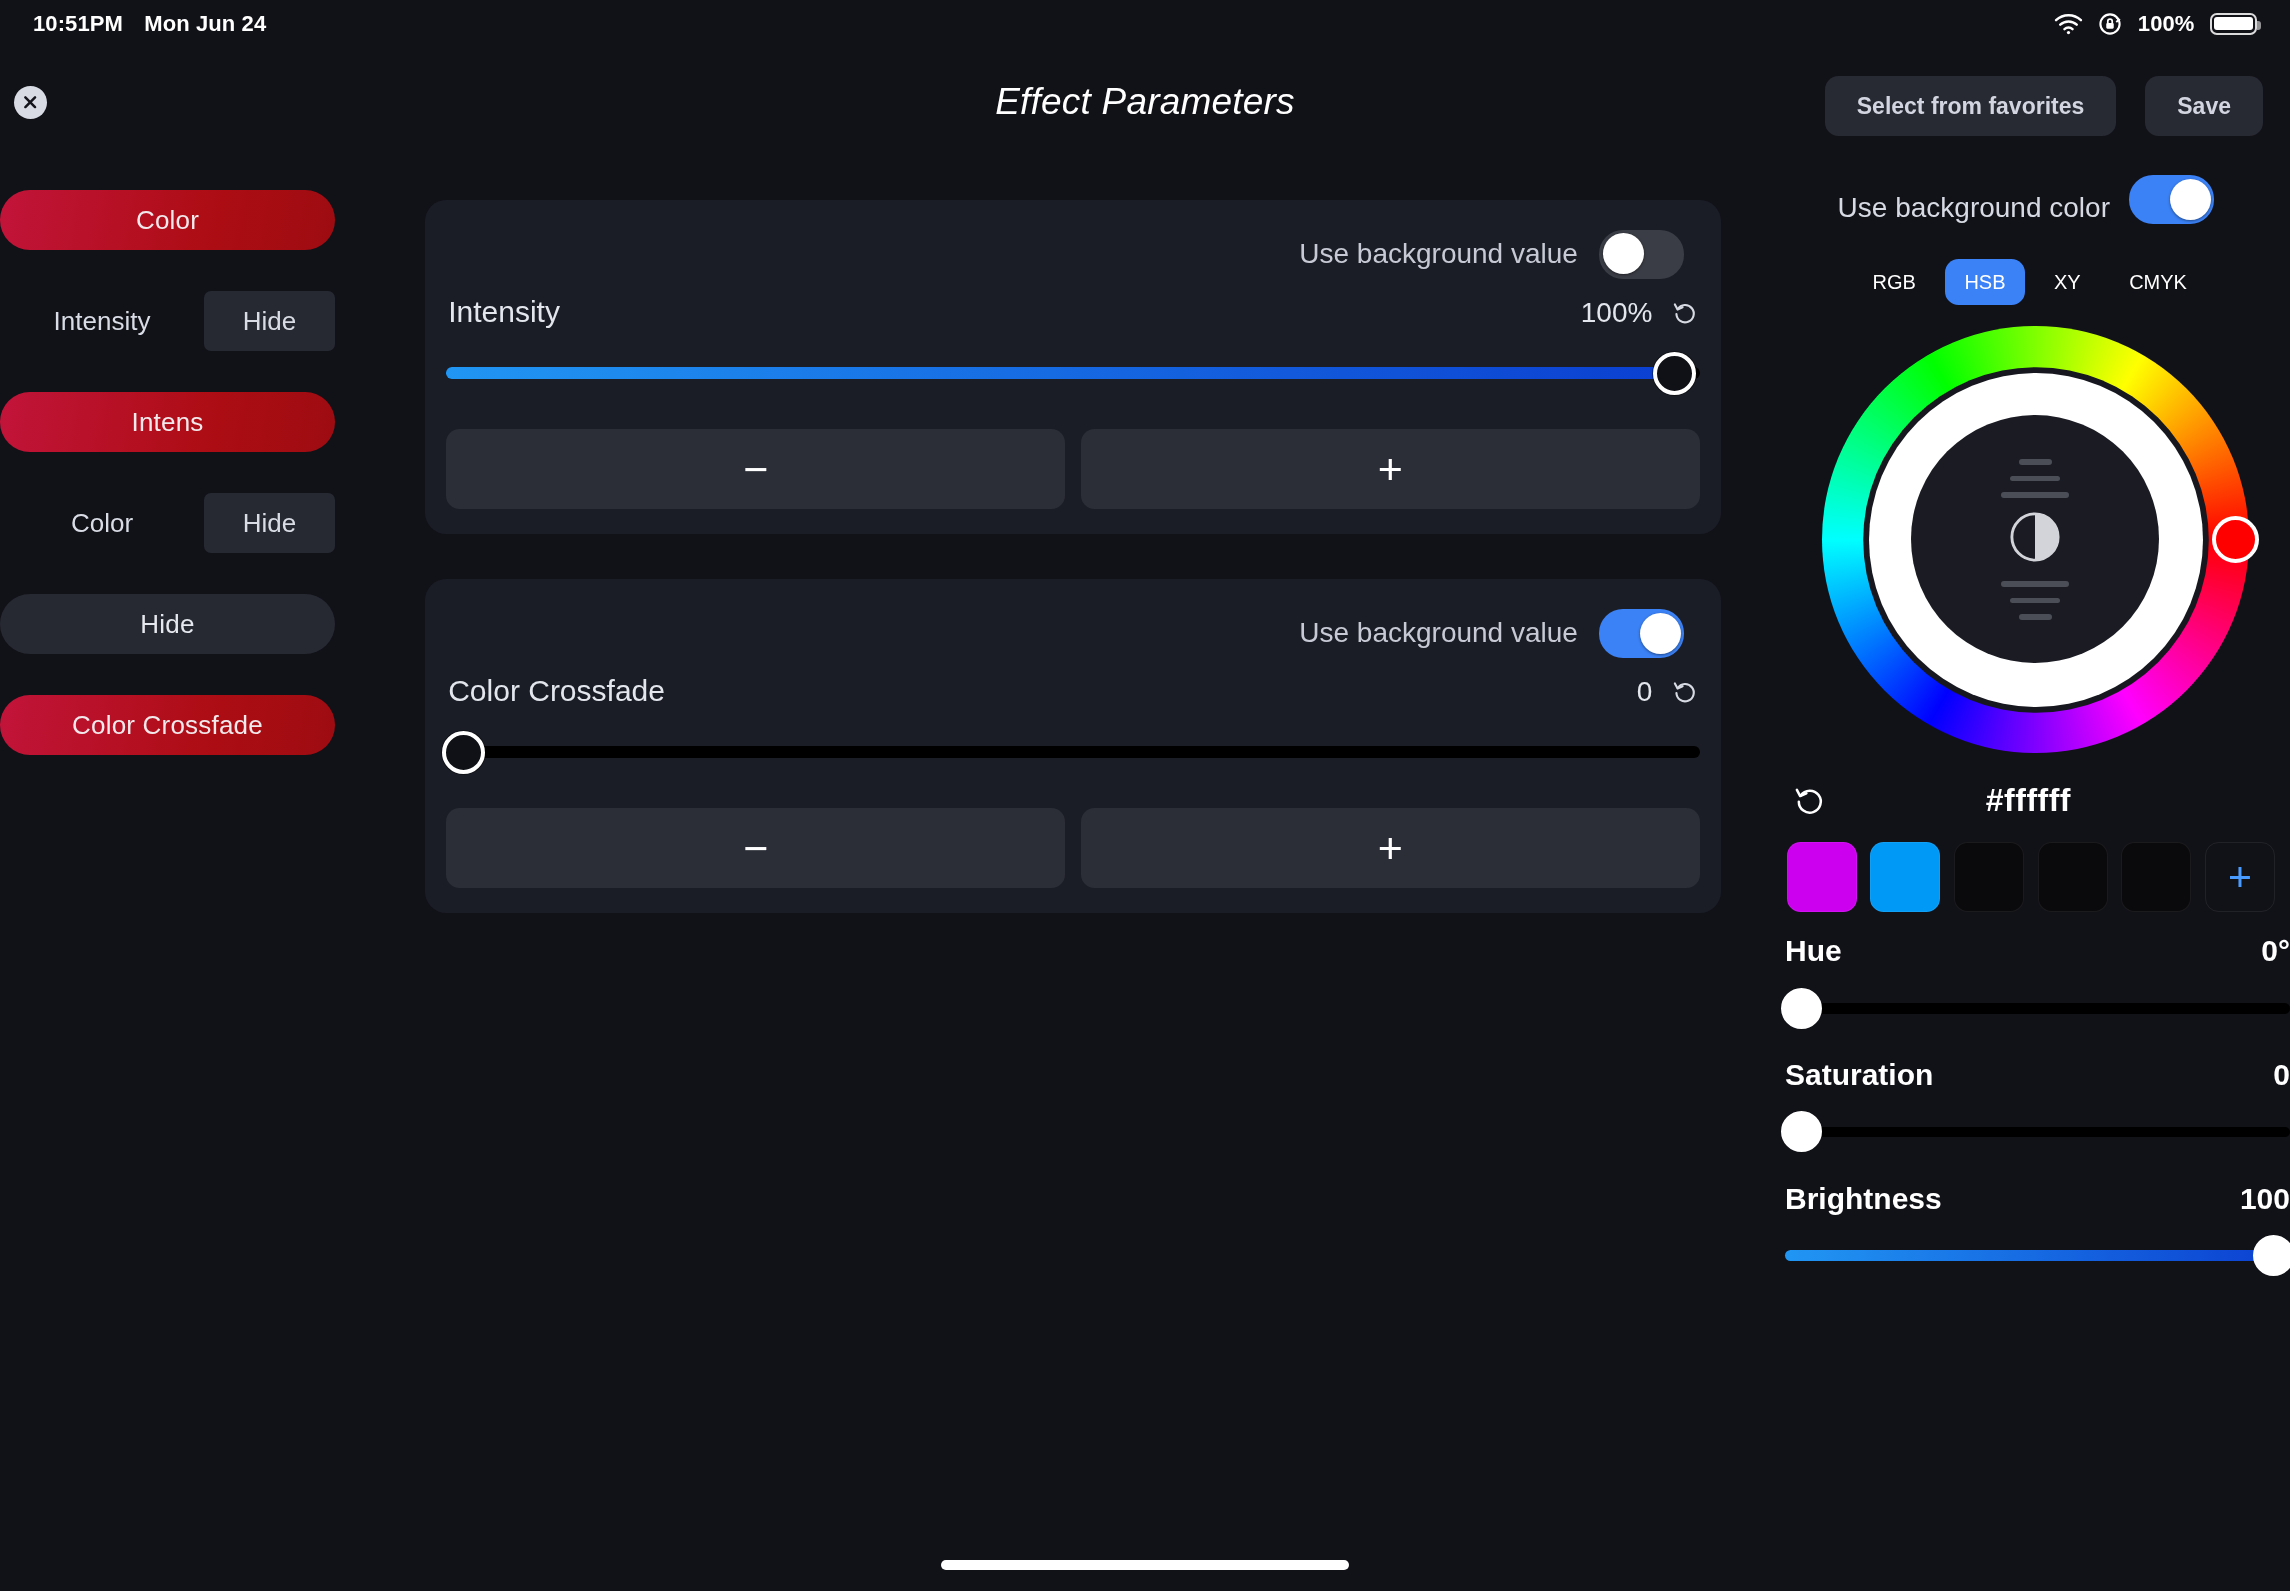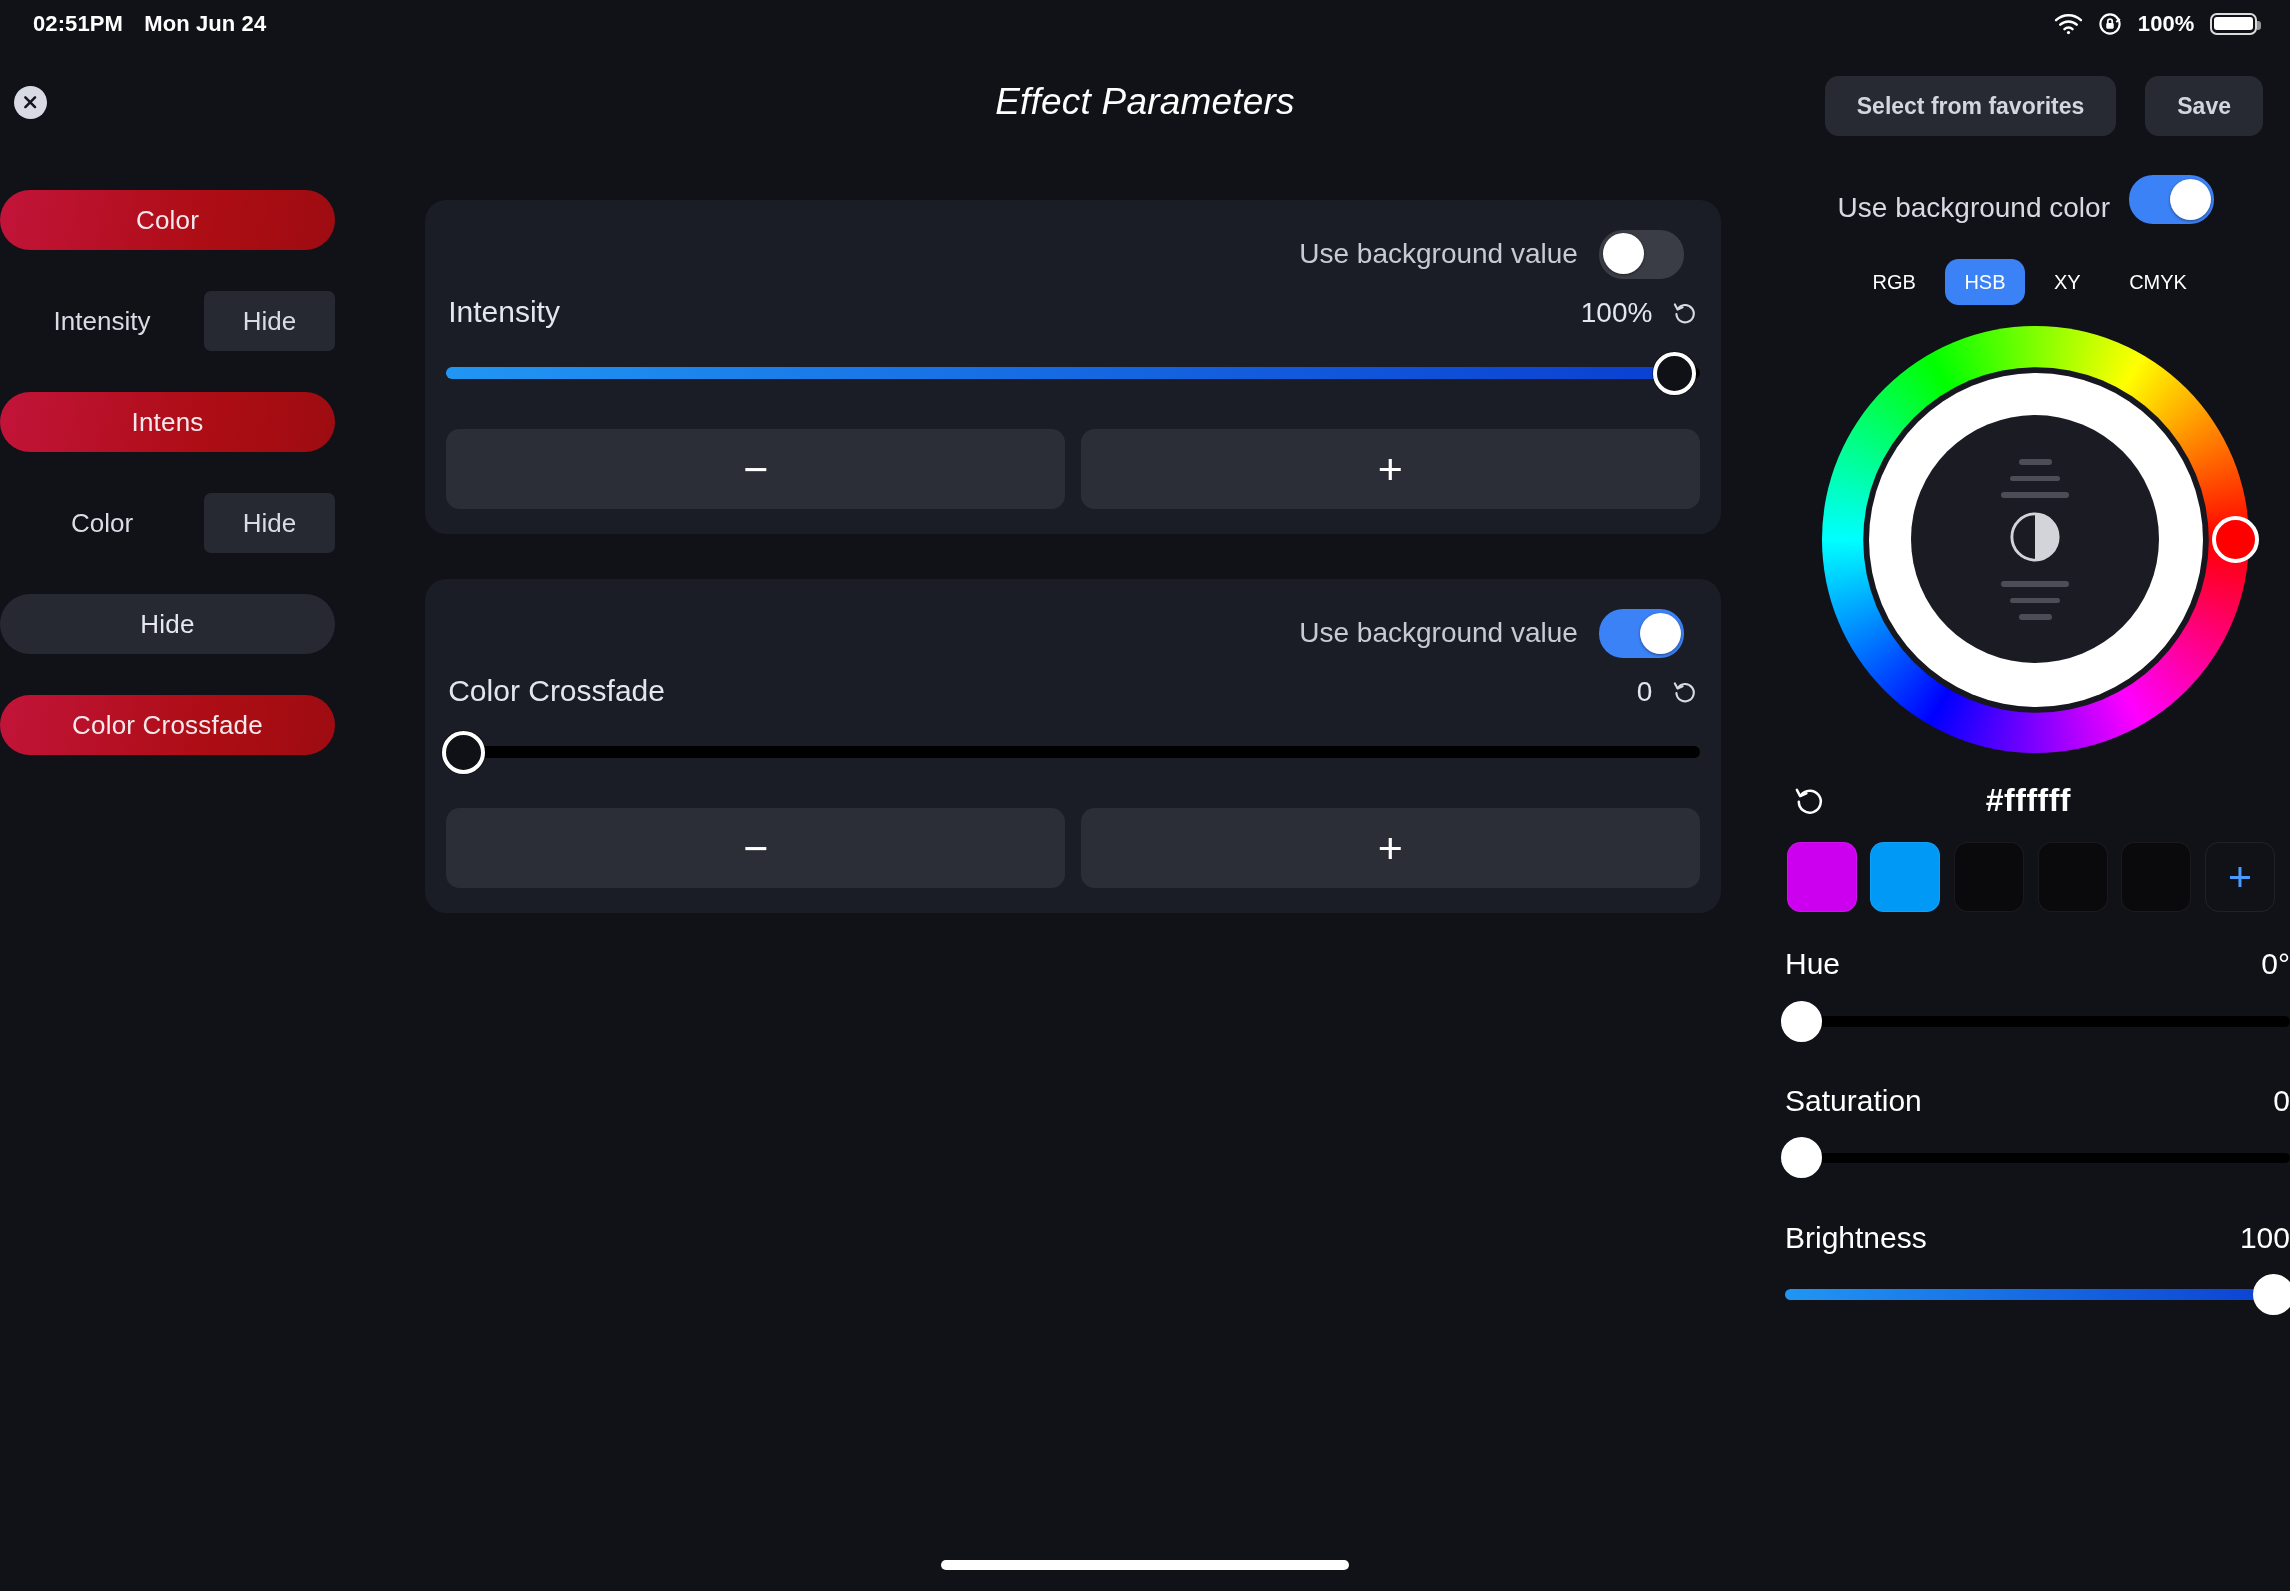--- a/index.html
+++ b/index.html
@@ -242,21 +242,21 @@
   .swatch {
     width: 70px; height: 70px; border-radius: 13.6px;
     border: 1px solid rgba(255,255,255,0.07);
     cursor: pointer; flex: none;
   }
   .swatch.add {
     display: flex; align-items: center; justify-content: center;
     color: #4a9bff; font-size: 41px; font-weight: 300; line-height: 1;
   }
 
-  .hsb-block { margin-top: 35px; }
+  .hsb-block { margin-top: 22px; font-weight: bold; }
   .hsb-head { display: flex; align-items: baseline; padding-right: 0; }
   .hsb-name { font-size: 30px; color: #ffffff; }
   .hsb-val { margin-left: auto; font-size: 30px; color: #ffffff; }
   .hsb-track-wrap { position: relative; height: 56px; margin-top: 11.6px; }
   .hsb-track {
     position: absolute; left: 0; top: 23px; width: 100%; height: 10.7px;
     border-radius: 5.8px; background: #000000;
   }
   .hsb-fill {
     position: absolute; left: 0; top: 23px; height: 10.7px; border-radius: 5.8px;
@@ -278,21 +278,21 @@
   .home-ind {
     position: absolute; bottom: 21.3px; left: 50%; transform: translateX(-50%);
     width: 408px; height: 9.7px; border-radius: 4.9px; background: #ffffff;
   }
 </style>
 </head>
 <body>
 
 <div class="statusbar">
   <div class="sb-left">
-    <span>02:51PM</span>
+    <span>10:51PM</span>
     <span>Mon Jun 24</span>
   </div>
   <div class="sb-right">
     <span class="sb-icon">
       <svg width="29" height="22" viewBox="0 0 30 23">
           <g fill="none" stroke="#fff" stroke-width="2.6" stroke-linecap="round">
         <path d="M2 7.5C5.6 4.2 10.1 2.4 15 2.4S24.4 4.2 28 7.5"></path>
         <path d="M6.4 12.2C8.8 10 11.8 8.8 15 8.8s6.2 1.2 8.6 3.4"></path>
         <path d="M10.8 16.8c1.2-1.1 2.6-1.7 4.2-1.7s3 .6 4.2 1.7"></path>
       </g>

